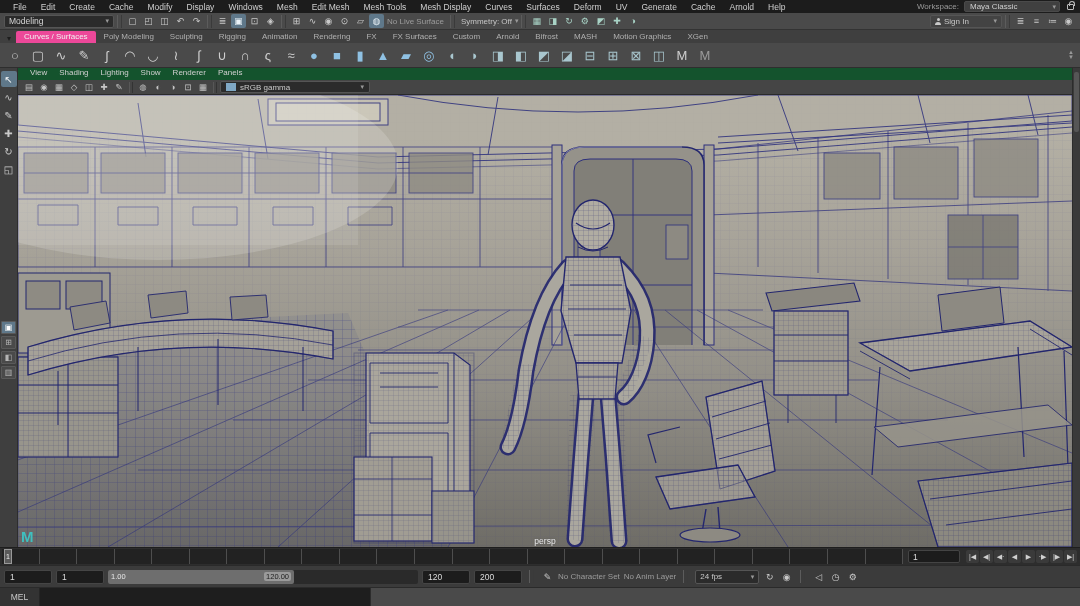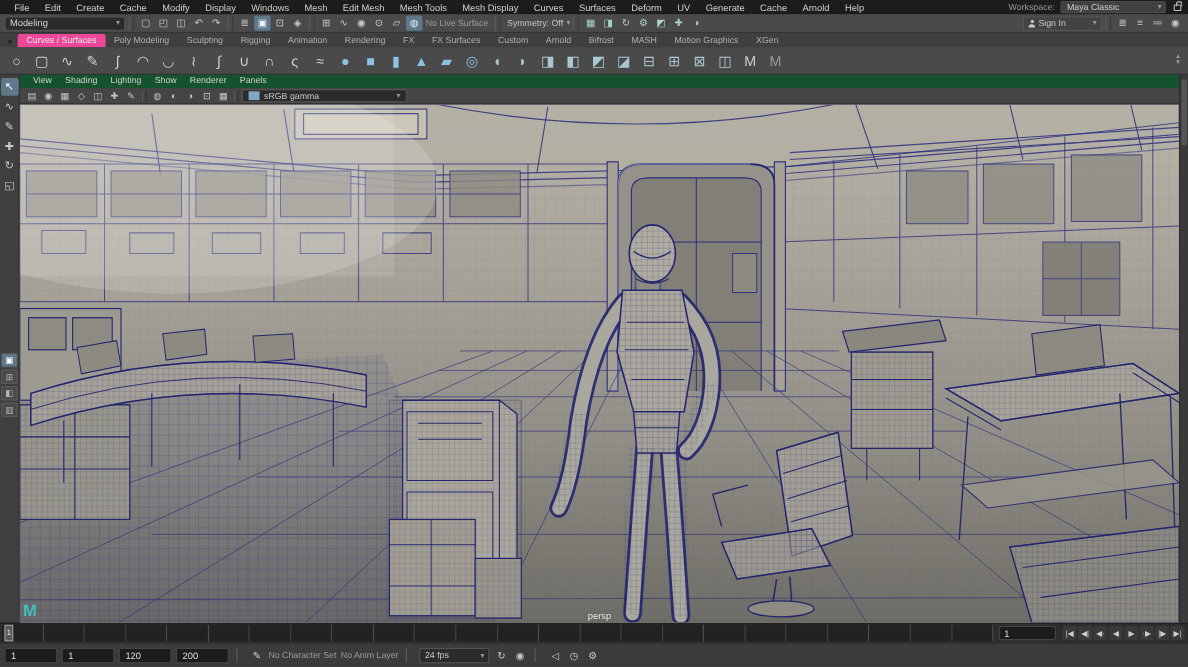--- a/index.html
+++ b/index.html
@@ -554,32 +554,43 @@
         <span class="pb-btn">▶</span>
         <span class="pb-btn">·▶</span>
         <span class="pb-btn">|▶</span>
         <span class="pb-btn">▶|</span>
       </div>
   </div>
 
   <div class="range-row">
     <div class="num-field">1</div>
     <div class="num-field">1</div>
+    <div class="range-trough">
+      <div class="range-bar">
+        <span>1.00</span>
+        <span class="endcap">120.00</span>
+      </div>
+    </div>
     <div class="num-field">120</div>
     <div class="num-field">200</div>
     <div class="sl-sep"></div>
     <span class="rs-icon">✎</span>
     <span>No Character Set</span>
     <span>No Anim Layer</span>
     <div class="sl-sep"></div>
     <div class="fps-dd">
       <span>24 fps</span>
       <span class="arr">▾</span>
     </div>
     <span class="rs-icon">↻</span>
     <span class="rs-icon">◉</span>
     <div class="sl-sep"></div>
     <span class="rs-icon">◁</span>
     <span class="rs-icon">◷</span>
     <span class="rs-icon">⚙</span>
   </div>
 
+  <div class="cmd-row">
+    <div class="cmd-label">MEL</div>
+    <input class="cmd-input" type="text" value="" style="">
+    <div class="help-line"></div>
+  </div>
 </div>
 
 </body></html>

